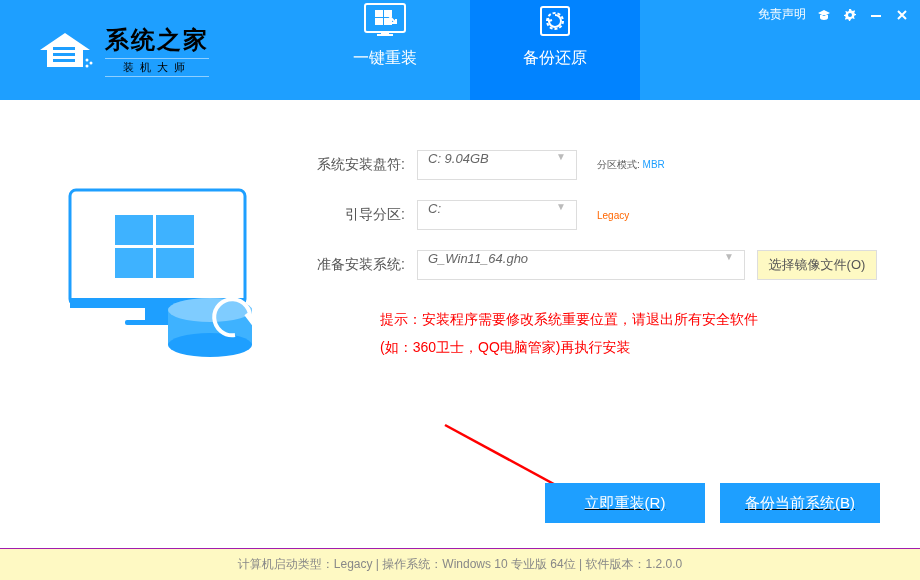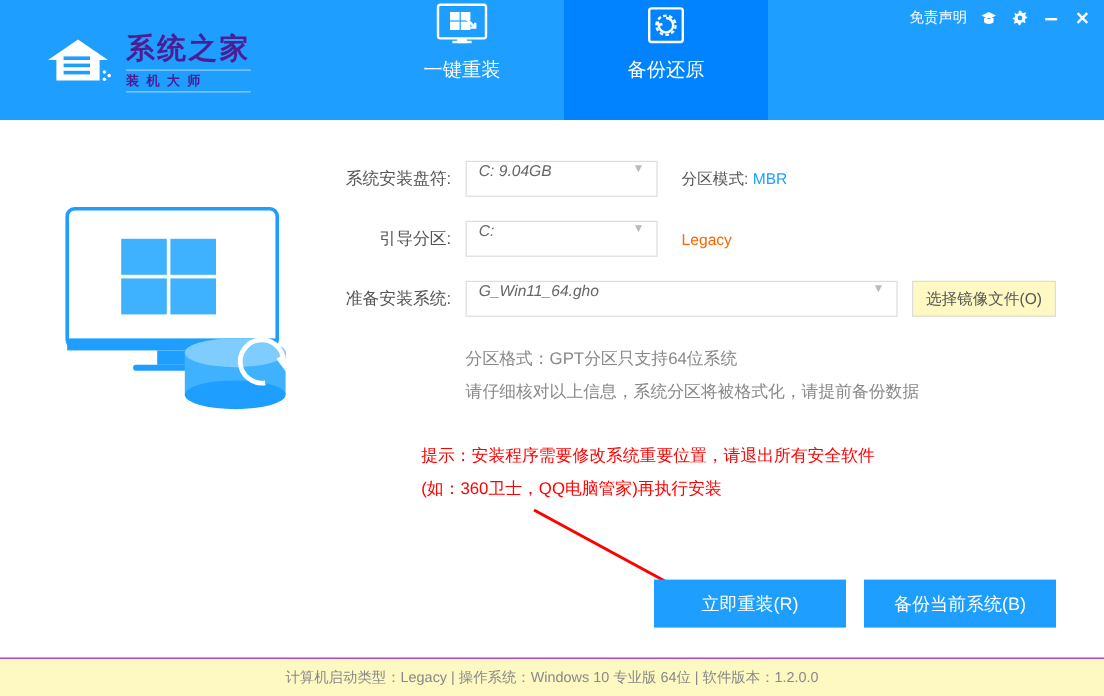--- a/index.html
+++ b/index.html
@@ -1,52 +1,52 @@
 <!DOCTYPE html>
 <html><head>
   <meta charset="utf-8">
   <style>
     * { margin: 0; padding: 0; box-sizing: border-box; font-family: "Microsoft YaHei", sans-serif; }
     body { width: 920px; height: 580px; overflow: hidden; background: #fff; }
     
     .header { background: #1e9fff; height: 100px; position: relative; display: flex; }
     .logo-area { width: 300px; display: flex; align-items: center; padding-left: 35px; }
     .logo-icon { width: 60px; height: 50px; margin-right: 10px; }
-    .logo-text { color: #4c1d95; }
+    .logo-text { color: #000000; }
     .logo-title { font-size: 24px; font-weight: bold; letter-spacing: 2px; }
-    .logo-sub { font-size: 11px; letter-spacing: 6px; border-top: 1px solid rgba(255,255,255,0.5); border-bottom: 1px solid rgba(255,255,255,0.5); padding: 1px 0; margin-top: 2px; font-weight: bold; }
+    .logo-sub { font-size: 11px; letter-spacing: 6px; text-align: center; border-top: 1px solid rgba(255,255,255,0.5); border-bottom: 1px solid rgba(255,255,255,0.5); padding: 1px 0; margin-top: 2px; }
     
     .tabs { display: flex; flex: 1; }
     .tab { width: 170px; display: flex; flex-direction: column; align-items: center; justify-content: flex-start; color: white; font-size: 16px; cursor: pointer; }
     .tab-icon { height: 42px; display: flex; align-items: center; justify-content: center; margin-bottom: 6px; }
     .tab.active { background: #0183ff; }
     
     .titlebar-controls { position: absolute; top: 6px; right: 10px; display: flex; align-items: center; gap: 10px; color: white; font-size: 12px; }
     .titlebar-controls span { cursor: pointer; }
     .ctrl-icon { width: 16px; height: 16px; display: inline-flex; align-items: center; justify-content: center; cursor: pointer; }
     
-    .content { padding: 34px 40px 20px 40px; height: 448px; position: relative; }
+    .content { padding: 50px 40px 20px 40px; height: 448px; position: relative; }
     .content-inner { display: flex; }
     .left-img { width: 250px; display: flex; align-items: flex-start; justify-content: center; padding-top: 30px; }
     
     .form-area { flex: 1; padding-left: 20px; }
     .form-row { display: flex; align-items: center; margin-bottom: 20px; }
     .form-label { width: 95px; text-align: right; color: #555; font-size: 14px; margin-right: 12px; }
     .form-select { width: 160px; height: 30px; border: 1px solid #ddd; padding: 0 10px; display: flex; align-items: flex-start; justify-content: space-between; color: #666; font-size: 13px; font-family: monospace; cursor: pointer; font-style: italic; }
-    .form-select.wide { width: 360px; }
+    .form-select.wide { width: 328px; }
     .chevron { color: #bbb; font-size: 10px; }
-    .after-text { margin-left: 20px; font-size: 13px; color: #555; }
+    .after-text { margin-left: 20px; font-size: 10px; color: #555; }
     .val-mbr { color: #1e9fff; }
     .val-legacy { color: #ff6600; }
     .btn-choose { width: 120px; height: 30px; border: 1px solid #ddd; background: #fef9c3; margin-left: 12px; font-size: 13px; color: #555; cursor: pointer; }
     
     .info-text { margin-left: 107px; font-size: 14px; color: #888; line-height: 28px; margin-top: 5px; }
     .warn-text { margin-left: 70px; font-size: 14px; color: #ff0000; line-height: 28px; margin-top: 25px; }
     
-    .action-row { position: absolute; bottom: 25px; right: 40px; display: flex; gap: 15px; }
+    .action-row { position: absolute; bottom: 25px; right: 40px; display: flex; gap: 15px; text-decoration: underline; }
     .btn-primary { width: 160px; height: 40px; background: #1e9fff; color: white; border: none; font-size: 15px; cursor: pointer; }
     
     .arrow { position: absolute; left: 440px; top: 320px; pointer-events: none; }
     
     .statusbar { height: 32px; background: #fef9c3; border-top: 1px solid #a21caf; display: flex; align-items: center; justify-content: center; font-size: 12px; color: #888; }
   </style>
 </head>
 <body>
 
 <div class="header">
@@ -168,24 +168,20 @@
 
       <div class="form-row">
         <div class="form-label">准备安装系统:</div>
         <div class="form-select wide">
           <span>G_Win11_64.gho</span>
           <span class="chevron">▼</span>
         </div>
         <button class="btn-choose">选择镜像文件(O)</button>
       </div>
 
-      <div class="info-text">
-        <div>分区格式：GPT分区只支持64位系统</div>
-        <div>请仔细核对以上信息，系统分区将被格式化，请提前备份数据</div>
-      </div>
 
       <div class="warn-text">
         <div>提示：安装程序需要修改系统重要位置，请退出所有安全软件</div>
         <div>(如：360卫士，QQ电脑管家)再执行安装</div>
       </div>
     </div>
   </div>
 
   <svg class="arrow" width="230" height="120">
     <defs>

